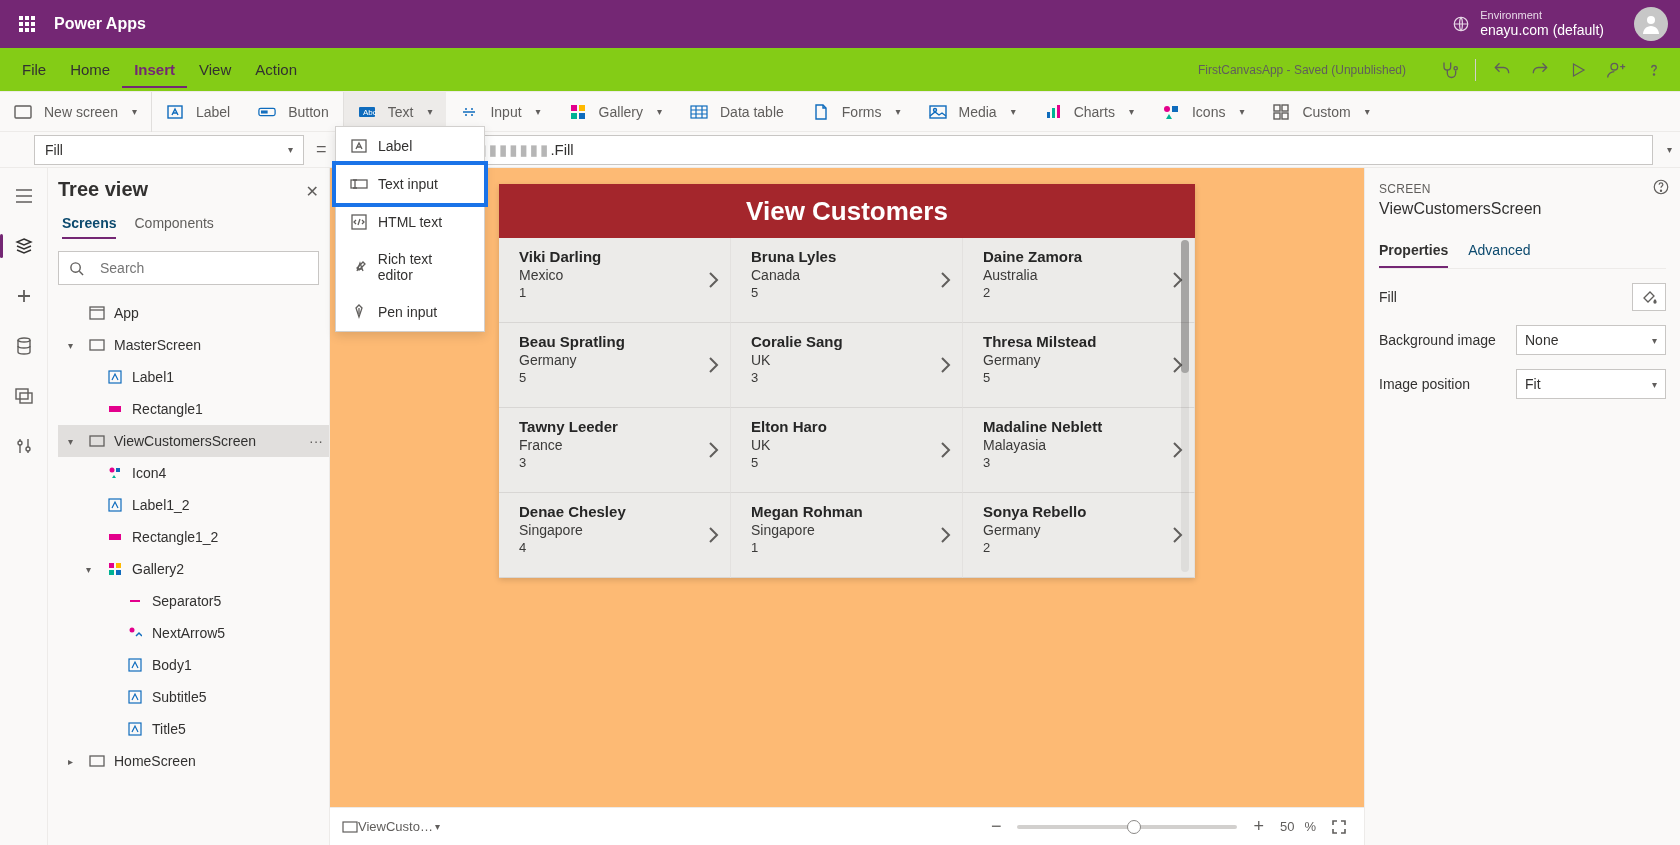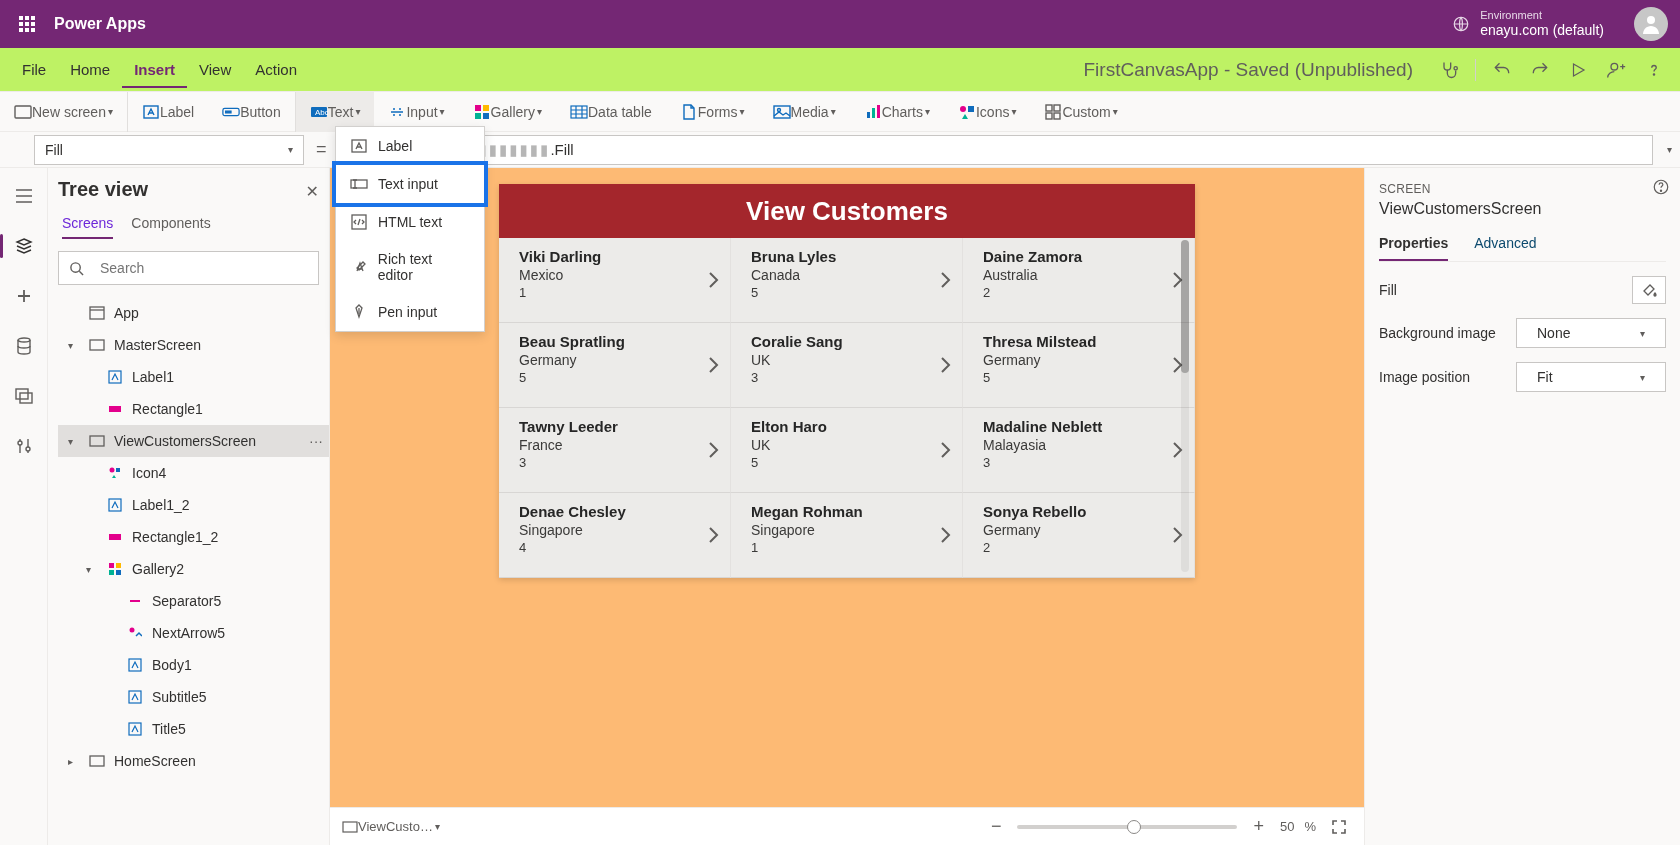--- a/index.html
+++ b/index.html
@@ -9,30 +9,30 @@
 .waffle-grid{width:16px;height:16px;display:grid;grid-template-columns:repeat(3,4px);grid-template-rows:repeat(3,4px);gap:2px}
 .waffle-grid span{background:#fff}
 .topbar-title{font-size:16px;font-weight:600;margin-left:12px}
 .topbar-spacer{flex:1}
 .env-block{display:flex;align-items:center;gap:10px;padding:0 18px;color:#e8d9e8;cursor:pointer}
 .env-text{line-height:1.2}
 .env-label{font-size:11px}
 .env-name{font-size:14px;color:#fff}
 .avatar{width:34px;height:34px;border-radius:50%;background:#c7c7c7;margin-left:12px;display:flex;align-items:center;justify-content:center}
 .avatar svg{width:24px;height:24px;fill:#fff}
-.menubar{height:44px;background:#bef264;display:flex;align-items:center;padding:0 10px;border-bottom:1px solid #edebe9}
+.menubar{height:44px;background:#84cc16;display:flex;align-items:center;padding:0 10px;border-bottom:1px solid #edebe9}
 .menubar .menu-item{padding:10px 12px;font-size:15px;color:#323130;cursor:pointer}
 .menubar .menu-item.active{color:#742774;font-weight:600;border-bottom:2px solid #742774;padding-bottom:8px}
 .menubar-spacer{flex:1}
-.app-status{color:#605e5c;font-size:19px;margin-right:20px}
+.app-status{color:#605e5c;font-size:12px;margin-right:27px}
 .menubar-actions{display:flex;align-items:center;gap:6px}
 .mb-act{width:32px;height:32px;display:flex;align-items:center;justify-content:center;cursor:pointer;color:#605e5c}
 .mb-sep{width:1px;height:22px;background:#d2d0ce;margin:0 4px}
 .ribbon{height:40px;background:#faf9f8;display:flex;align-items:center;border-bottom:1px solid #edebe9;position:relative}
-.ribbon-btn{display:flex;align-items:center;gap:0;padding:0 14px;height:40px;color:#605e5c;cursor:pointer;font-size:14px}
+.ribbon-btn{display:flex;align-items:center;gap:12px;padding:0 14px;height:40px;color:#605e5c;cursor:pointer;font-size:14px}
 .ribbon-btn.sep-after{border-right:1px solid #e1dfdd}
 .ribbon-btn.active{background:#edebe9}
 .ribbon-ico{width:18px;height:18px;display:flex;align-items:center;justify-content:center}
 .chev{font-size:10px;color:#605e5c;margin-left:2px}
 .formula-row{height:36px;background:#faf9f8;display:flex;align-items:center;padding:0 8px 0 34px;gap:8px;border-bottom:1px solid #edebe9;position:relative;z-index:5}
 .prop-select{width:270px;height:30px;border:1px solid #c8c6c4;background:#fff;display:flex;align-items:center;justify-content:space-between;padding:0 10px;cursor:pointer}
 .eq-sign{font-size:18px;color:#605e5c;padding:0 4px}
 .fx-ico{width:20px;height:20px;color:#605e5c;display:flex;align-items:center;justify-content:center;font-style:italic;font-weight:600}
 .formula-input{flex:1;height:30px;border:1px solid #c8c6c4;background:#fff;font-family:Consolas,monospace;font-size:15px;padding:0 10px;display:flex;align-items:center}
 .formula-input .obscured{opacity:.35;letter-spacing:2px}
@@ -46,21 +46,21 @@
 .main-area{position:absolute;top:168px;bottom:0;left:0;right:0;display:flex}
 .left-rail{width:48px;background:#faf9f8;border-right:1px solid #edebe9;display:flex;flex-direction:column;align-items:center;padding-top:12px;gap:18px}
 .rail-btn{width:32px;height:32px;display:flex;align-items:center;justify-content:center;cursor:pointer;color:#605e5c;position:relative}
 .rail-btn.active::before{content:"";position:absolute;left:-8px;top:4px;bottom:4px;width:3px;background:#742774;border-radius:2px}
 .tree-panel{width:282px;background:#faf9f8;border-right:1px solid #edebe9;display:flex;flex-direction:column;padding:10px 0 10px 10px;overflow:auto}
 .tree-header{display:flex;align-items:flex-end;justify-content:space-between;padding-right:10px}
 .tree-title{font-size:20px;font-weight:600}
 .tree-close{cursor:pointer;color:#605e5c;font-size:16px}
 .tree-tabs{display:flex;gap:18px;margin-top:14px;padding-left:4px}
 .tree-tab{font-size:14px;color:#605e5c;cursor:pointer;padding-bottom:6px}
-.tree-tab.active{color:#6d28d9;font-weight:400;border-bottom:2px solid #742774}
+.tree-tab.active{color:#0c4a6e;font-weight:700;border-bottom:2px solid #742774}
 .tree-search{margin:12px 10px 12px 0;height:34px;border:1px solid #c8c6c4;background:#fff;display:flex;align-items:center;padding:0 10px;gap:16px;color:#605e5c}
 .tree-search input{border:none;outline:none;flex:1;font-size:14px}
 .tree-node{display:flex;align-items:center;height:32px;font-size:14px;cursor:pointer;color:#323130;gap:8px;padding-right:6px}
 .tree-node.selected{background:#e1dfdd}
 .tn-indent-0{padding-left:10px}
 .tn-indent-1{padding-left:28px}
 .tn-indent-2{padding-left:48px}
 .tn-exp{width:12px;color:#605e5c;font-size:10px}
 .tn-ico{width:18px;height:18px;display:flex;align-items:center;justify-content:center;color:#605e5c}
 .tn-more{margin-left:auto;color:#605e5c}
@@ -81,26 +81,26 @@
 .cf-select{display:flex;align-items:center;cursor:pointer}
 .cf-spacer{flex:1}
 .zoom-track{width:220px;height:4px;background:#d2d0ce;position:relative;border-radius:2px}
 .zoom-thumb{position:absolute;top:-5px;width:14px;height:14px;border-radius:50%;background:#fff;border:1px solid #8a8886;left:50%}
 .zoom-act{cursor:pointer;font-size:18px;padding:0 6px}
 
 .right-panel{width:316px;background:#faf9f8;border-left:1px solid #edebe9;padding:14px 14px 0 14px}
 .rp-heading{font-size:12px;color:#605e5c;letter-spacing:.3px}
 .rp-name{font-size:16px;margin-top:4px;color:#323130}
 .rp-help{position:absolute;right:10px;top:10px;color:#605e5c}
-.rp-tabs{display:flex;gap:26px;margin-top:17px;border-bottom:1px solid #edebe9}
+.rp-tabs{display:flex;gap:20px;margin-top:24px;border-bottom:1px solid #edebe9}
 .rp-tab{font-size:14px;color:#0c4a6e;padding-bottom:8px;cursor:pointer}
 .rp-tab.active{color:#323130;font-weight:600;border-bottom:2px solid #742774}
 .rp-row{display:flex;align-items:center;justify-content:space-between;margin-top:14px;font-size:14px}
 .rp-color-chip{width:34px;height:28px;border:1px solid #c8c6c4;background:#fff;display:flex;align-items:center;justify-content:center;cursor:pointer}
-.rp-select{height:30px;border:1px solid #c8c6c4;background:#fff;display:flex;align-items:center;justify-content:space-between;padding:0 20px;width:150px;cursor:pointer}
+.rp-select{height:30px;border:1px solid #c8c6c4;background:#fff;display:flex;align-items:center;justify-content:space-between;padding:0 8px;width:150px;cursor:pointer}
 svg{display:block}
 </style>
 </head>
 <body>
 
 <div class="topbar">
   <div class="waffle">
     <div class="waffle-grid">
         <span></span>
         <span></span>

